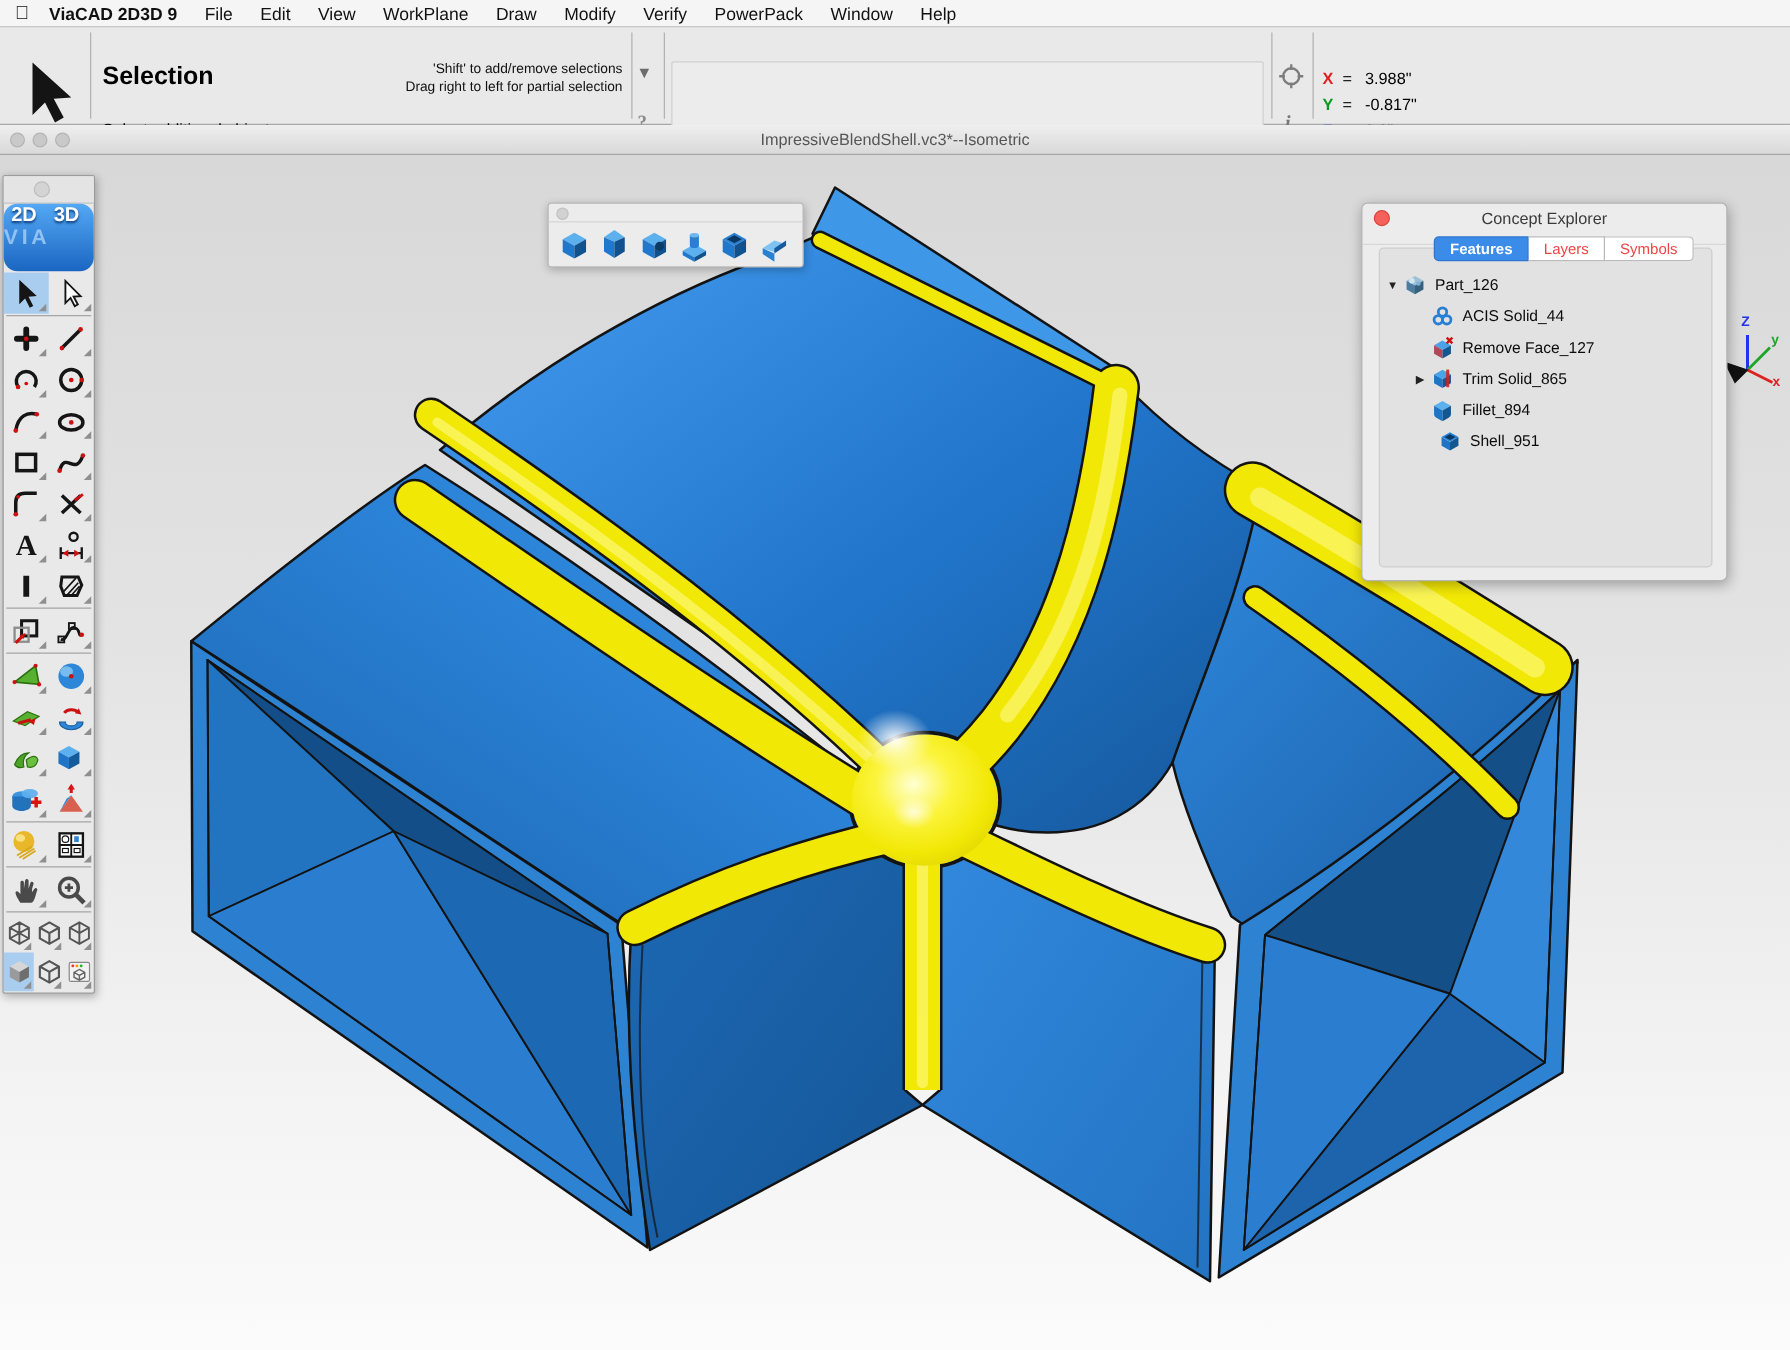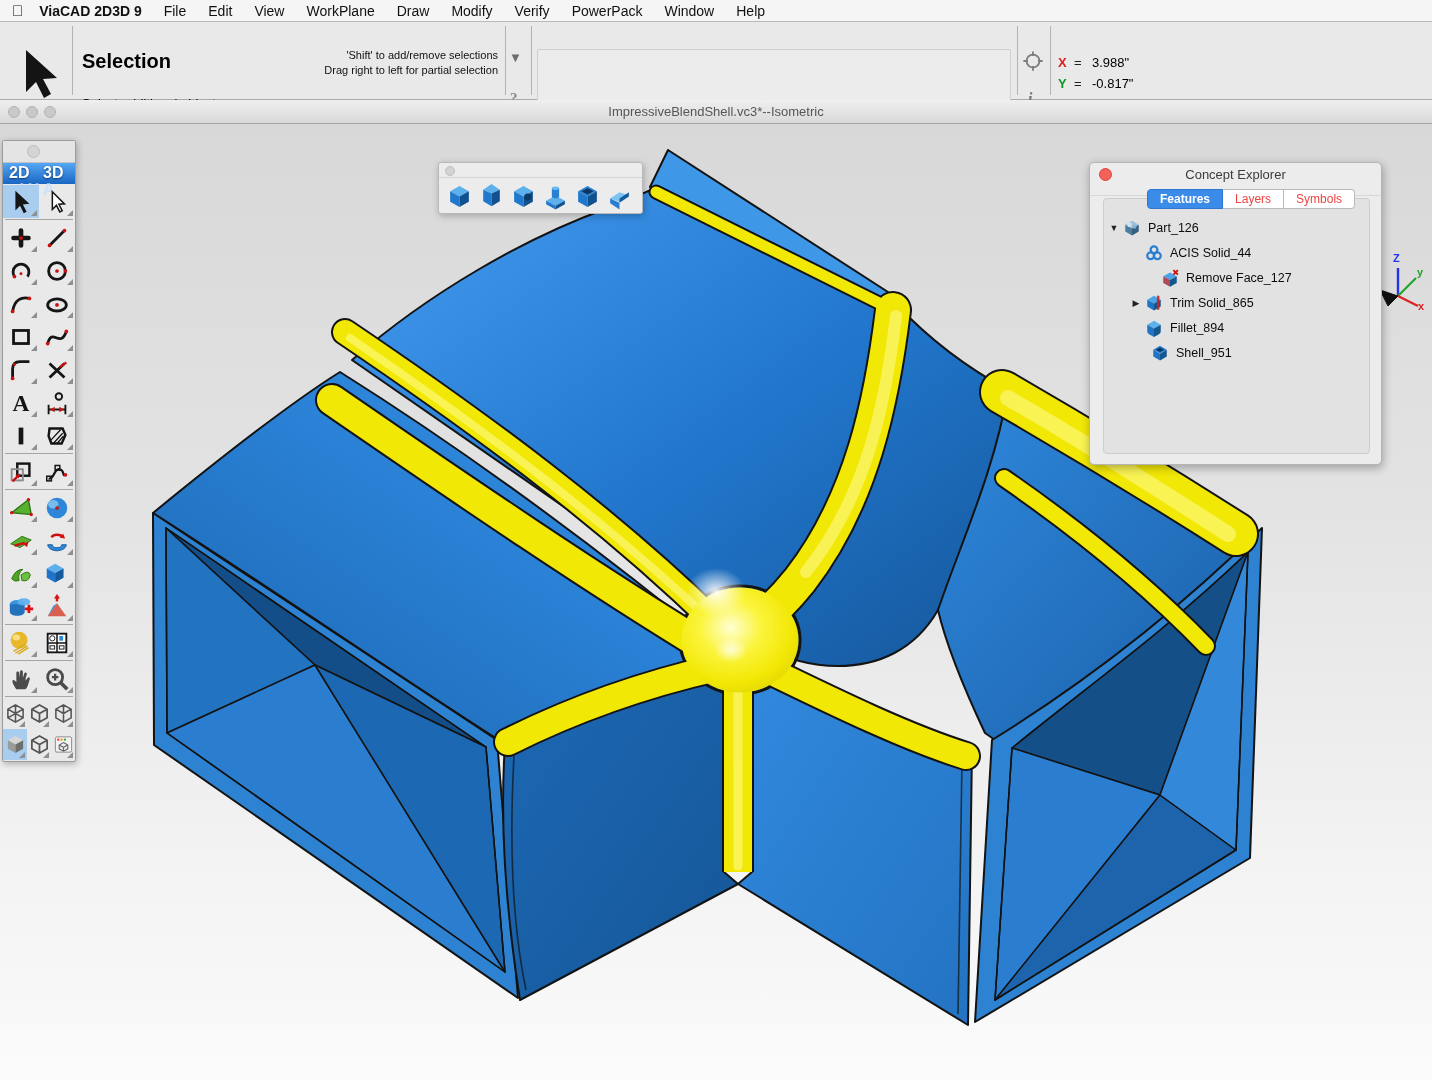--- a/index.html
+++ b/index.html
@@ -36,24 +36,24 @@
   #win-title { position:absolute; left:0; right:0; top:4px; text-align:center; font-size:13px; color:#565656; }
 
   
   #canvas { position:absolute; left:0; top:124px; width:1432px; height:956px; background:linear-gradient(180deg,#d8d8d8 0%,#e3e3e3 40%,#f2f2f2 75%,#fbfbfb 100%); }
   #model-svg { position:absolute; left:0; top:0; }
 
   
   #palette { position:absolute; left:2px; top:140px; width:74px; background:#e9e9e9; border:1px solid #9c9c9c; border-radius:2px; box-shadow:1px 2px 7px rgba(0,0,0,.28); }
   #pal-head { height:22px; border-bottom:1px solid #c2c2c2; position:relative; background:#e4e4e4; }
   #pal-close { position:absolute; left:24px; top:4px; width:13px; height:13px; border-radius:50%; background:#d4d4d4; border:1px solid #bdbdbd; }
-  #pal-tabs { height:21px; background:linear-gradient(#54a8f4,#1a66c2); position:relative; color:#fff; }
+  #pal-tabs { height:54px; background:linear-gradient(#54a8f4,#1a66c2); position:relative; color:#fff;border-radius:11px; }
   #pal-tabs .t2d,#pal-tabs .t3d { position:absolute; top:1px; font-size:16px; font-weight:bold; text-shadow:0 1px 2px #0a3a77; }
   #pal-tabs .t2d { left:6px; } #pal-tabs .t3d { left:40px; }
-  #pal-brand { position:absolute; left:0; right:0; top:17px; text-align:center; font-size:17px; font-weight:bold; letter-spacing:3px; color:rgba(190,225,255,.65); }
+  #pal-brand { position:absolute; left:0; right:0; top:17px; text-align:left; font-size:17px; font-weight:bold; letter-spacing:3px; color:rgba(190,225,255,.65); }
   #tool-grid { padding:1px 0; }
   .tool-row { display:flex; }
   .tool-cell { width:36px; height:33px; position:relative; display:flex; align-items:center; justify-content:center; }
   .tool-cell.c3 { width:24px; height:31px; }
   .tool-cell.sel { background:#a9cdef; }
   .tool-cell .fly { position:absolute; right:2px; bottom:2px; width:0; height:0; border-left:6px solid transparent; border-bottom:6px solid #8f8f8f; }
   .tool-cell svg { width:28px; height:28px; }
   .tool-cell.c3 svg { width:21px; height:21px; }
   .tool-divider { height:1px; background:#a5a5a5; margin:1px 2px; }
 
@@ -682,21 +682,21 @@
         </div>
         <div class="trow" style="padding-left: 28px;">
           <span class="disc"></span>
           <span class="ticon"><svg viewBox="0 0 16 16">
               <circle cx="8" cy="5" r="3" fill="none" stroke="#2a7fd4" stroke-width="2"></circle>
               <circle cx="5" cy="10.5" r="3" fill="none" stroke="#2a7fd4" stroke-width="2"></circle>
               <circle cx="11" cy="10.5" r="3" fill="none" stroke="#2a7fd4" stroke-width="2"></circle>
             </svg></span>
           <span>ACIS Solid_44</span>
         </div>
-        <div class="trow" style="padding-left: 44px;">
+        <div class="trow" style="padding-left: 28px;">
           <span class="disc"></span>
           <span class="ticon"><svg viewBox="0 0 16 16">
               <path d="M8 3l6 3.4-6 3.4-6-3.4z" fill="#4aa2e8"></path>
               <path d="M2 6.4v6l6 3.4v-6z" fill="#b04858"></path>
               <path d="M14 6.4v6l-6 3.4v-6z" fill="#14568e"></path>
               <path d="M11 1l4 4M15 1l-4 4" stroke="#cc1111" stroke-width="1.7"></path>
             </svg></span>
           <span>Remove Face_127</span>
         </div>
         <div class="trow" style="padding-left: 28px;">

